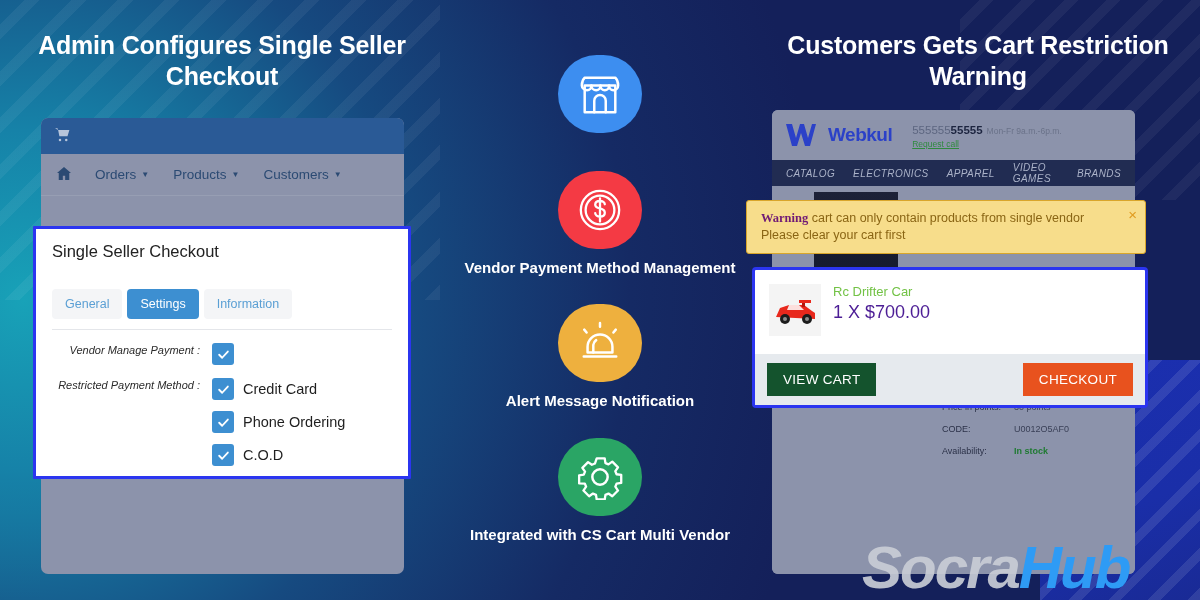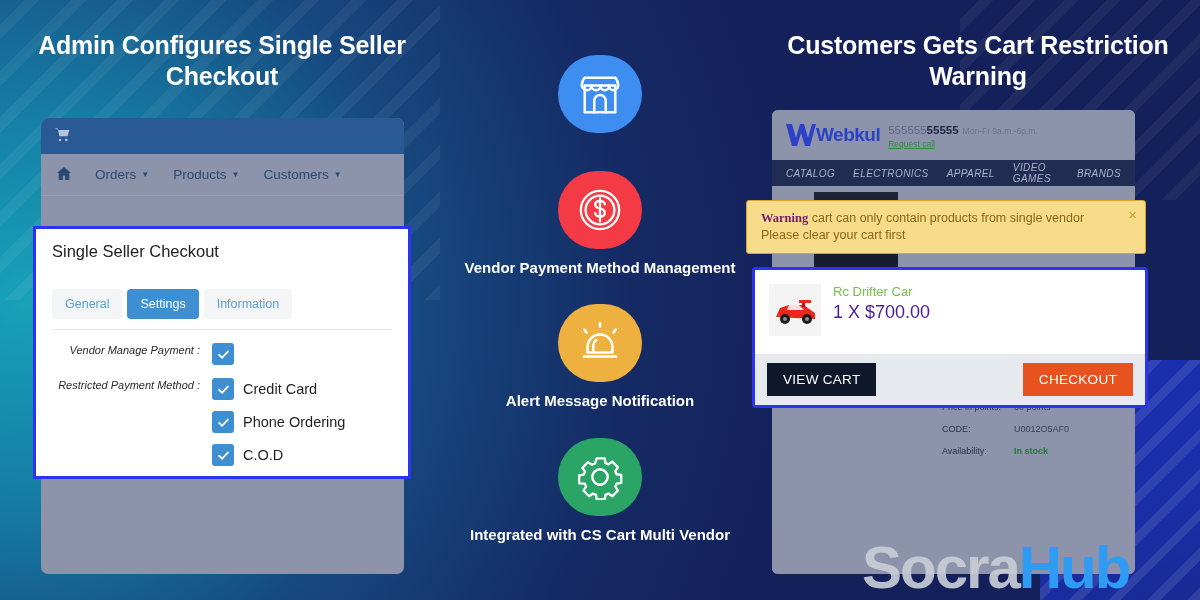--- a/index.html
+++ b/index.html
@@ -119,21 +119,21 @@
 
   
   #col-right { position: absolute; left: 756px; top: 0; width: 444px; height: 600px; }
   #right-title { position: absolute; left: 22px; top: 30px; width: 400px; }
 
   #store-window {
     position: absolute; left: 16px; top: 110px; width: 363px; height: 464px;
     background: #8c93ab; border-radius: 6px; overflow: hidden;
   }
   #store-header {
-    height: 50px; background: #8c93ab; display: flex; align-items: center; padding: 4px 14px; gap: 0;
+    height: 50px; background: #8c93ab; display: flex; align-items: center; padding: 4px 14px; gap: 12px;
   }
   #wk-logo-mark { width: 30px; height: 22px; flex: none; }
   #wk-logo-text { font-size: 19px; font-weight: bold; color: #2b41c8; letter-spacing: -0.5px; }
   #store-phone-block { margin-left: 8px; line-height: 1.15; }
   #store-phone { font-size: 11.5px; color: #5d6680; }
   #store-phone b { color: #1d2540; }
   #store-hours { font-size: 8.5px; color: #6a7289; margin-left: 4px; }
   #store-request-call {
     font-size: 8.5px; color: #2f8a3f; text-decoration: underline; display: block; margin-top: 1px;
   }
@@ -176,30 +176,30 @@
   #cart-item { display: flex; gap: 12px; padding: 14px 14px 18px 14px; align-items: flex-start; }
   #cart-item-thumb {
     width: 52px; height: 52px; background: #f2f2f2; flex: none; position: relative; overflow: hidden;
   }
   #cart-item-name { color: #72c245; font-size: 13px; margin-bottom: 3px; }
   #cart-item-qty { color: #4c1d95; font-size: 18px; }
   #cart-actions {
     background: #e6eaee; padding: 9px 12px; display: flex; justify-content: space-between; align-items: center;
   }
   #btn-view-cart {
-    background: #0f172a; color: #ffffff; font-size: 13.5px; padding: 9px 16px; letter-spacing: .3px;
+    background: #14532d; color: #ffffff; font-size: 13.5px; padding: 9px 16px; letter-spacing: .3px;
   }
   #btn-checkout {
     background: #e8521e; color: #ffffff; font-size: 13.5px; padding: 9px 16px; letter-spacing: .3px;
   }
 
   
   #watermark {
     position: absolute; left: 862px; bottom: 2px;
-    font-size: 60px; font-weight: bold; letter-spacing: -2px; line-height: 1;
+    font-size: 60px; font-weight: bold; letter-spacing: -2px; line-height: 1; font-style: italic;
   }
   #wm-a { color: #c9cdd6; opacity: .92; }
   #wm-b { color: #2e9bf5; }
 </style>
 </head>
 <body>
 
 <div id="bg">
   <div id="bg-stripes-tl"></div>
   <div id="bg-stripes-tr"></div>

